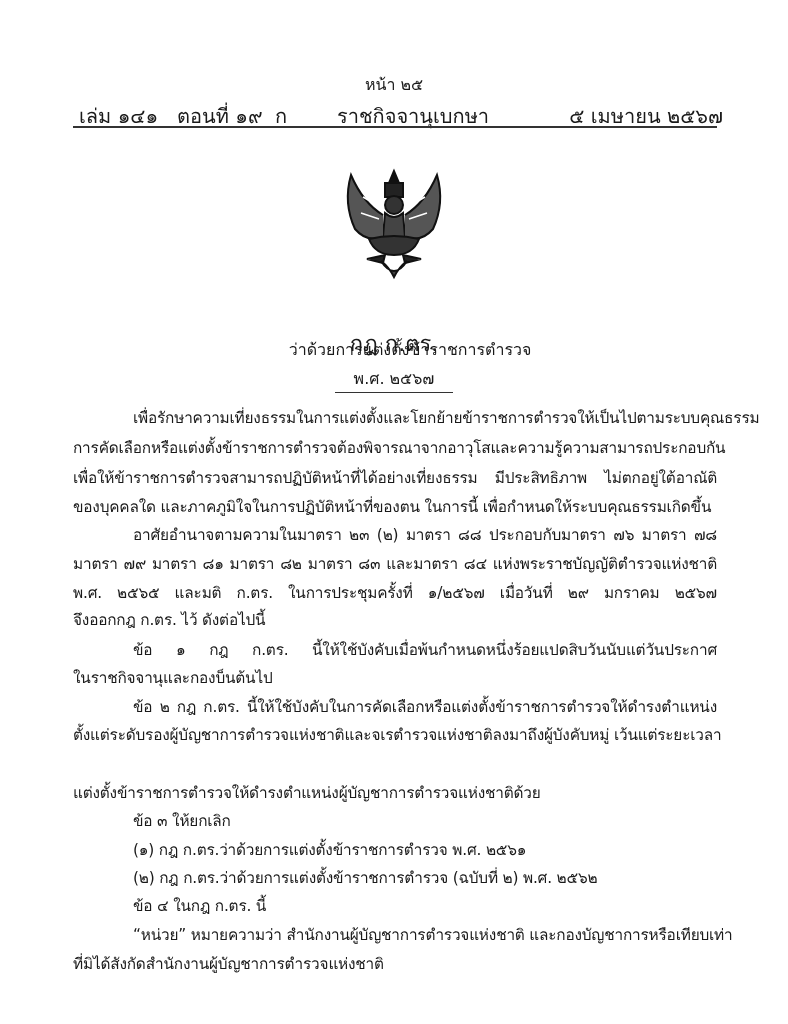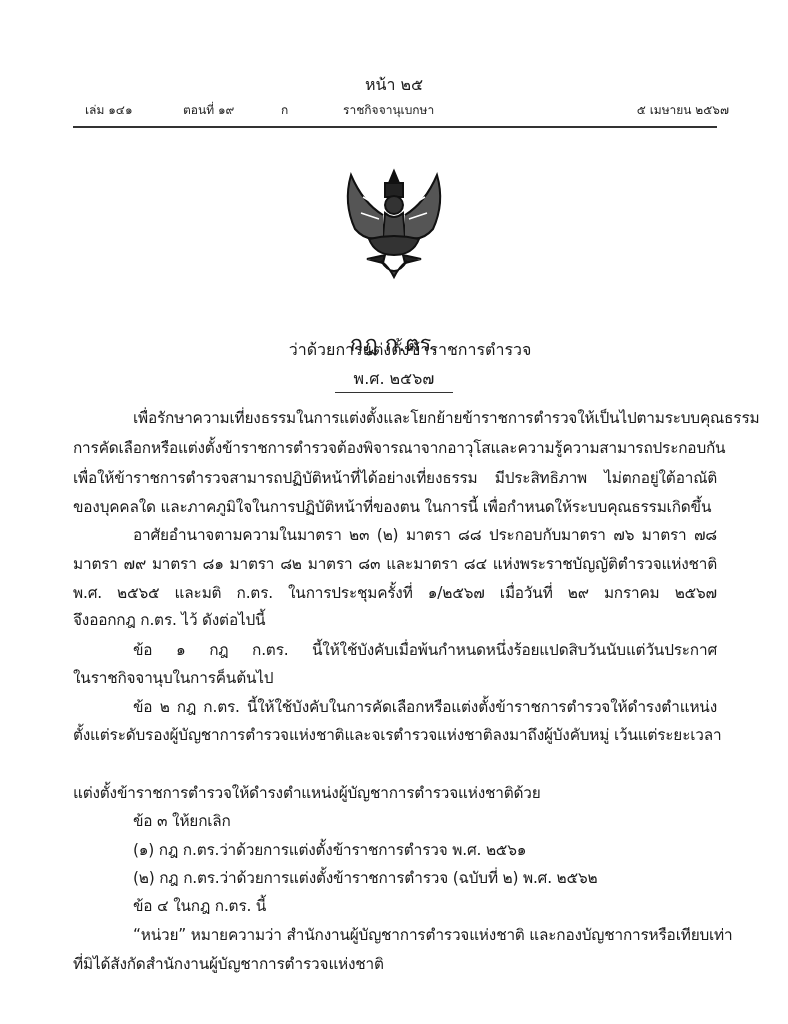--- a/index.html
+++ b/index.html
@@ -1,20 +1,20 @@
 <!DOCTYPE html>
 <html><head>
 <meta charset="utf-8">
 <style>
   html, body { margin:0; padding:0; background:#ffffff; }
   body { width:788px; height:1024px; position:relative; overflow:hidden;
          font-family:"DejaVu Sans", sans-serif; color:#1a1a1a; }
   .page { position:absolute; left:0; top:0; width:628px; height:1024px;border-radius:16px; }
   .pagenum { position:absolute; top:72px; left:0; width:788px; text-align:center; font-size:16px; }
-  .hdr { position:absolute; top:100px; left:85px; width:644px; height:24px; font-size:12px; }
+  .hdr { position:absolute; top:100px; left:79px; width:644px; height:24px; font-size:20px; }
   .hdr span { position:absolute; top:0; white-space:nowrap; }
   .hdr-rule { position:absolute; top:126px; left:73px; width:644px; height:2px; background:#333; }
   .emblem { position:absolute; left:333px; top:163px; width:122px; height:122px; }
   .title { position:absolute; top:302px; left:0; width:788px; text-align:center; font-size:22px;margin-top:24px; }
   .subtitle { position:absolute; top:337px; left:16px; width:788px; text-align:center; font-size:16px; }
   .year { position:absolute; top:366px; left:0; width:788px; text-align:center; font-size:16px; }
   .short-rule { position:absolute; top:392px; left:335px; width:118px; height:1px; background:#333; }
   .line { position:absolute; left:73px; width:644px; font-size:15.4px; white-space:nowrap; letter-spacing:-0.2px; }
   .indent { left:133px; width:584px; }
   .just { text-align:justify; text-align-last:justify; }
@@ -60,21 +60,21 @@
 
   <div class="line indent just" style="top:405px">เพื่อรักษาความเที่ยงธรรมในการแต่งตั้งและโยกย้ายข้าราชการตำรวจให้เป็นไปตามระบบคุณธรรม</div>
   <div class="line just" style="top:435px">การคัดเลือกหรือแต่งตั้งข้าราชการตำรวจต้องพิจารณาจากอาวุโสและความรู้ความสามารถประกอบกัน</div>
   <div class="line" style="top:494px">ของบุคคลใด  และภาคภูมิใจในการปฏิบัติหน้าที่ของตน  ในการนี้  เพื่อกำหนดให้ระบบคุณธรรมเกิดขึ้น</div>
   <div class="line just" style="top:465px">เพื่อให้ข้าราชการตำรวจสามารถปฏิบัติหน้าที่ได้อย่างเที่ยงธรรม  มีประสิทธิภาพ  ไม่ตกอยู่ใต้อาณัติ</div>
   <div class="line indent just" style="top:522px">อาศัยอำนาจตามความในมาตรา ๒๓ (๒) มาตรา ๘๘ ประกอบกับมาตรา ๗๖ มาตรา ๗๘</div>
   <div class="line just" style="top:551px">มาตรา ๗๙ มาตรา ๘๑ มาตรา ๘๒ มาตรา ๘๓ และมาตรา ๘๔ แห่งพระราชบัญญัติตำรวจแห่งชาติ</div>
   <div class="line just" style="top:580px">พ.ศ. ๒๕๖๕ และมติ ก.ตร. ในการประชุมครั้งที่ ๑/๒๕๖๗ เมื่อวันที่ ๒๙ มกราคม ๒๕๖๗</div>
   <div class="line" style="top:607px">จึงออกกฎ ก.ตร. ไว้ ดังต่อไปนี้</div>
   <div class="line indent just" style="top:637px">ข้อ  ๑  กฎ ก.ตร. นี้ให้ใช้บังคับเมื่อพ้นกำหนดหนึ่งร้อยแปดสิบวันนับแต่วันประกาศ</div>
-  <div class="line" style="top:665px">ในราชกิจจานุบในการค็นต้นไป</div>
+  <div class="line" style="top:665px">ในราชกิจจานุและกองบ็นต้นไป</div>
   <div class="line indent just" style="top:694px">ข้อ  ๒  กฎ ก.ตร. นี้ให้ใช้บังคับในการคัดเลือกหรือแต่งตั้งข้าราชการตำรวจให้ดำรงตำแหน่ง</div>
   <div class="line just" style="top:722px">ตั้งแต่ระดับรองผู้บัญชาการตำรวจแห่งชาติและจเรตำรวจแห่งชาติลงมาถึงผู้บังคับหมู่  เว้นแต่ระยะเวลา</div>
   <div class="line" style="top:780px">แต่งตั้งข้าราชการตำรวจให้ดำรงตำแหน่งผู้บัญชาการตำรวจแห่งชาติด้วย</div>
   <div class="line indent" style="top:808px">ข้อ  ๓  ให้ยกเลิก</div>
   <div class="line indent" style="top:837px">(๑)  กฎ ก.ตร.ว่าด้วยการแต่งตั้งข้าราชการตำรวจ  พ.ศ. ๒๕๖๑</div>
   <div class="line indent" style="top:865px">(๒)  กฎ ก.ตร.ว่าด้วยการแต่งตั้งข้าราชการตำรวจ  (ฉบับที่ ๒)  พ.ศ. ๒๕๖๒</div>
   <div class="line indent" style="top:893px">ข้อ  ๔  ในกฎ ก.ตร. นี้</div>
   <div class="line indent just" style="top:922px">“หน่วย”  หมายความว่า  สำนักงานผู้บัญชาการตำรวจแห่งชาติ  และกองบัญชาการหรือเทียบเท่า</div>
   <div class="line" style="top:951px">ที่มิได้สังกัดสำนักงานผู้บัญชาการตำรวจแห่งชาติ</div>
 

